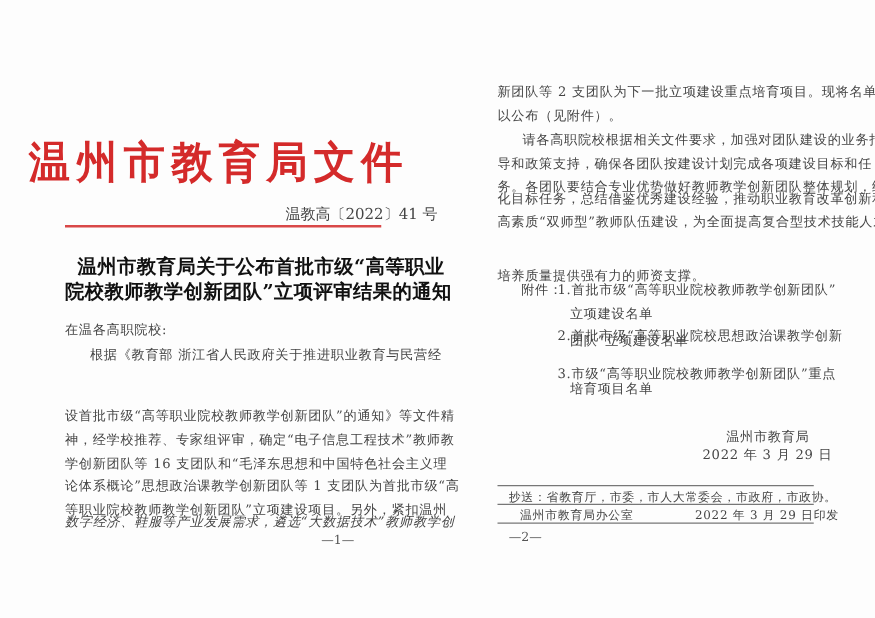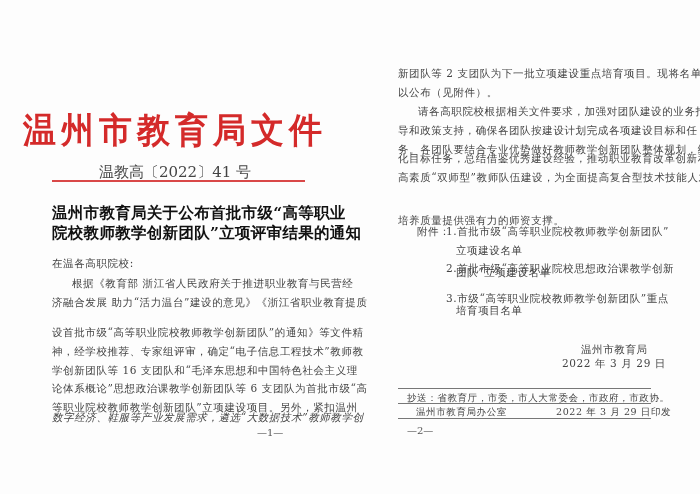--- a/index.html
+++ b/index.html
@@ -7,46 +7,45 @@
     width:700px; height:494px; background:#fdfdfd; position:relative; overflow:hidden;
     font-family: "DejaVu Serif", "Liberation Serif", serif; color:#333;
   }
   .page { position:absolute; top:0; height:494px; }
   .page.left { left:0; width:350px; }
   .page.right { left:350px; width:350px; }
   .abs { position:absolute; white-space:nowrap; }
 
   .doc-header { left:0; width:350px; top:108px; text-align:center; color:#d42a2a;
     font-size:33px; font-weight:bold; letter-spacing:5px; font-family:"DejaVu Serif", serif; transform:scaleY(1.05); }
-  .doc-number { left:0; width:350px; top:163px; text-align:center; font-size:15px; color:#444; }
+  .doc-number { left:0; width:350px; top:163px; text-align:right; font-size:12px; color:#444; }
   .red-rule { left:52px; width:253px; top:180px; height:2px; background:#d94848; }
   .title { left:52px; width:253px; text-align:center; font-size:15.5px; font-weight:bold; color:#111; letter-spacing:0.3px; }
-  .t1 { top:203px; } .t2 { top:223px; }
+  .t1 { top:203px;margin-left:10px; } .t2 { top:223px; }
   .body-line { font-size:10.5px; color:#444; letter-spacing:0.6px; }
 
   .rule { height:1px; background:#777; }
   .page-num { font-size:10px; color:#555; }
 </style>
 </head>
 <body>
 
 <div class="page left">
   <div class="abs doc-header">温州市教育局文件</div>
   <div class="abs doc-number">温教高〔2022〕41 号</div>
   <div class="abs red-rule"></div>
   <div class="abs title t1">温州市教育局关于公布首批市级“高等职业</div>
   <div class="abs title t2">院校教师教学创新团队”立项评审结果的通知</div>
 
   <div class="abs body-line" style="left:52px;top:257px;">在温各高职院校:</div>
   <div class="abs body-line" style="left:72px;top:277px;">根据《教育部 浙江省人民政府关于推进职业教育与民营经</div>
-  <div class="abs body-line" style="left:52px;top:296px;">济融合发展 助力“活力温台”建设的意见》《浙江省职业教育提质</div>
   <div class="abs body-line" style="left:52px;top:326px;">设首批市级“高等职业院校教师教学创新团队”的通知》等文件精</div>
   <div class="abs body-line" style="left:52px;top:345px;">神，经学校推荐、专家组评审，确定“电子信息工程技术”教师教</div>
   <div class="abs body-line" style="left:52px;top:364px;">学创新团队等 16 支团队和“毛泽东思想和中国特色社会主义理</div>
-  <div class="abs body-line" style="left:52px;top:382px;">论体系概论”思想政治课教学创新团队等 6 支团队为首批市级“高</div>
+  <div class="abs body-line" style="left:52px;top:382px;">论体系概论”思想政治课教学创新团队等 1 支团队为首批市级“高</div>
   <div class="abs body-line" style="left:52px;top:401px;">等职业院校教师教学创新团队”立项建设项目。另外，紧扣温州</div>
   <div class="abs body-line" style="left:52px;top:411px;font-style:italic;">数字经济、鞋服等产业发展需求，遴选“大数据技术”教师教学创</div>
 
   <div class="abs page-num" style="left:257px;top:427px;">—1—</div>
 </div>
 
 <div class="page right">
   <div class="abs body-line" style="left:48px;top:67px;">新团队等 2 支团队为下一批立项建设重点培育项目。现将名单予</div>
   <div class="abs body-line" style="left:48px;top:86px;">以公布（见附件）。</div>
   <div class="abs body-line" style="left:68px;top:105px;">请各高职院校根据相关文件要求，加强对团队建设的业务指</div>

